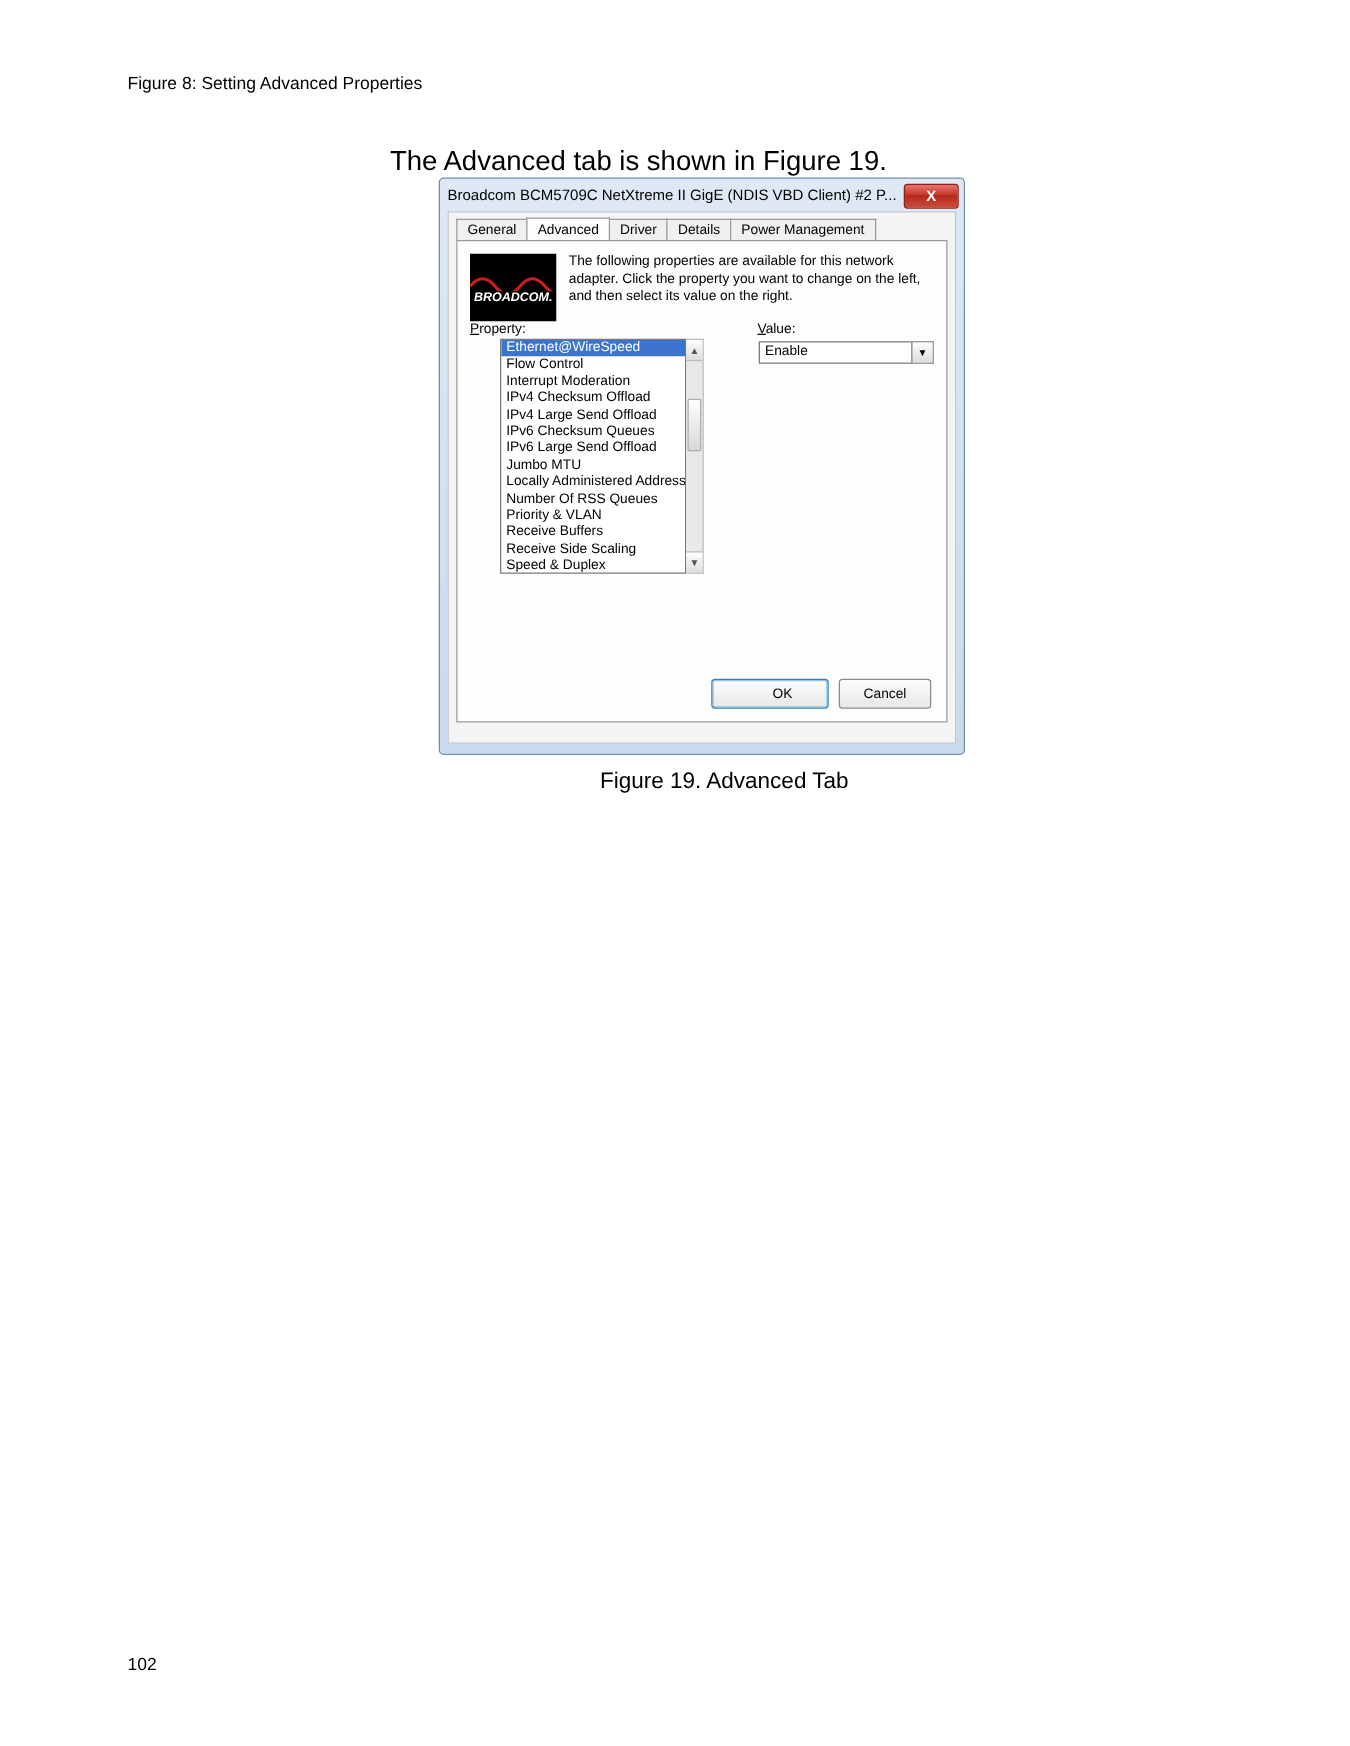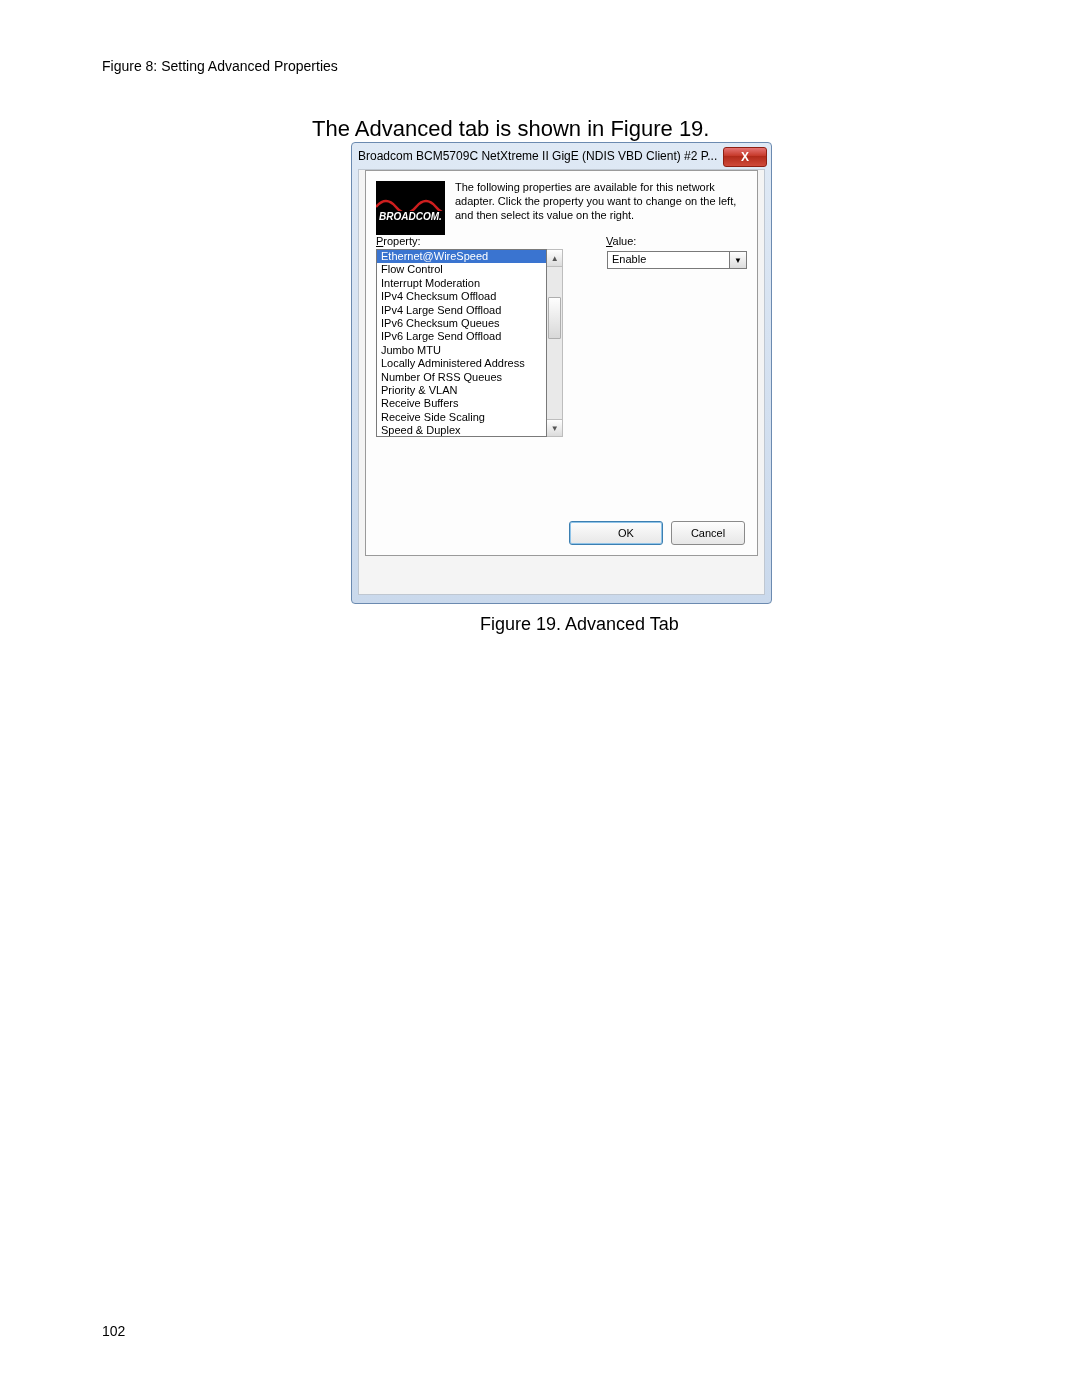--- a/index.html
+++ b/index.html
@@ -155,20 +155,21 @@
     display: flex;
     margin-top: 2px;
   }
   .listbox {
     width: 176px;
     height: 188px;
     border: 1px solid #7a7a7a;
     background: #fff;
     overflow: hidden;
     box-sizing: border-box;
+    margin-left: 24px;
   }
   .listbox .item {
     padding: 0 4px;
     font-size: 11px;
     line-height: 13.4px;
     white-space: nowrap;
   }
   .listbox .item.selected {
     background: #3a74d0;
     color: #fff;
@@ -253,20 +254,27 @@
 
   <div class="dialog-outer">
     <div class="titlebar">
       <span class="titlebar-title">Broadcom BCM5709C NetXtreme II GigE (NDIS VBD Client) #2 P...</span>
       <div class="close-btn">
         <span>X</span>
       </div>
     </div>
 
     <div class="dialog-body">
+      <div class="tabstrip">
+        <div class="tab">General</div>
+        <div class="tab active">Advanced</div>
+        <div class="tab">Driver</div>
+        <div class="tab">Details</div>
+        <div class="tab">Power Management</div>
+      </div>
 
       <div class="tabpanel">
         <div class="top-row">
           <div class="logo-box">
             <div class="logo-wave">
               <svg viewBox="0 0 70 16" width="70" height="16">
                 <path d="M0 12 Q10 0 20 12 T40 12 T60 12 T80 12" stroke="#cc1e1e" stroke-width="2.5" fill="none"></path>
               </svg>
             </div>
             <div>BROADCOM.</div>

